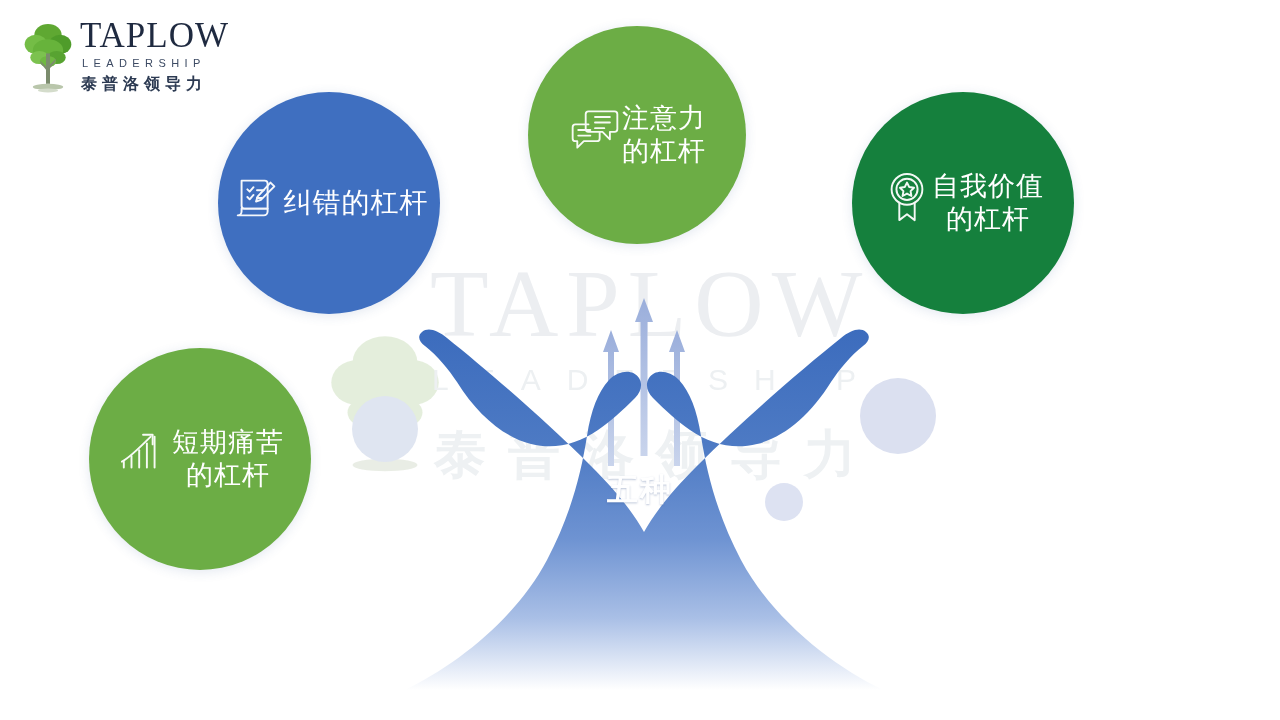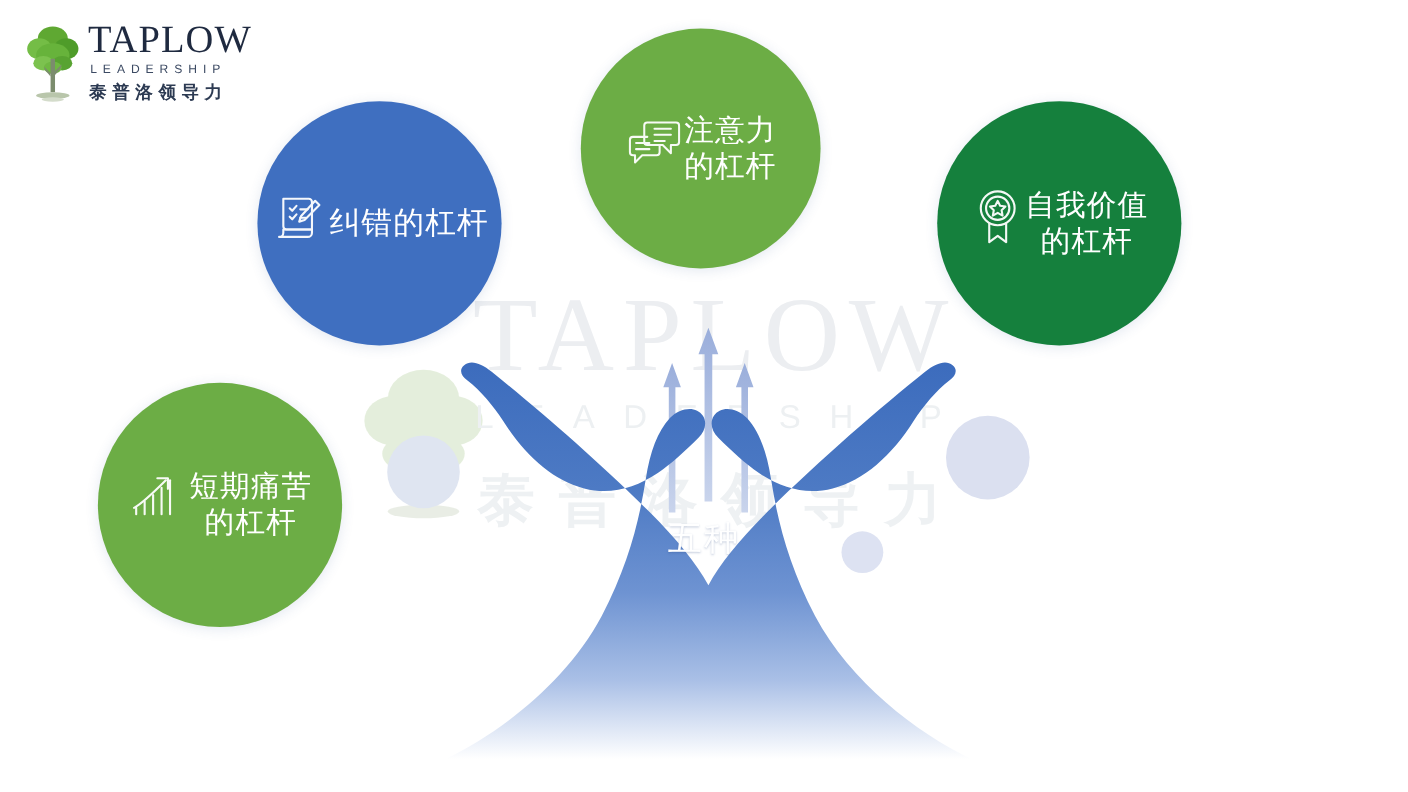--- a/index.html
+++ b/index.html
@@ -84,21 +84,21 @@
   .figure-wrap svg { display:block; width:100%; height:100%; }
 
   
   .center-caption {
     position: absolute;
     left: 510px;
     top: 470px;
     width: 260px;
     text-align: center;
     color: #ffffff;
-    font-weight: normal;
+    font-weight: bold;
     line-height: 1.30;
     font-size: 31px;
     letter-spacing: 2px;
     text-shadow: 0 1px 2px rgba(40,70,130,0.30);
   }
   .center-caption .l2 { letter-spacing: 1px; }
 
   
   .bubble {
     position: absolute;
@@ -116,21 +116,21 @@
     opacity: 0.95;
   }
   .bubble .label {
     font-size: 27px;
     line-height: 1.22;
     letter-spacing: 1px;
     white-space: pre-line;
   }
 
   
-  #b-jiucuo   { left: 234px; top: 92px;  width: 222px; height: 222px; background:#3f6fc0; }
+  #b-jiucuo   { left: 218px; top: 92px;  width: 222px; height: 222px; background:#3f6fc0; }
   #b-zhuyi    { left: 528px; top: 26px;  width: 218px; height: 218px; background:#6cad45; }
   #b-zijia    { left: 852px; top: 92px;  width: 222px; height: 222px; background:#3f6fc0; }
   #b-duanqi   { left: 89px;  top: 348px; width: 222px; height: 222px; background:#6cad45; }
   #b-gudu     { left: 962px; top: 352px; width: 222px; height: 222px; background:#3f6fc0; }
 
   #b-jiucuo .label,
   #b-gudu   .label { font-size: 28px; }
 
   
   .logo {

